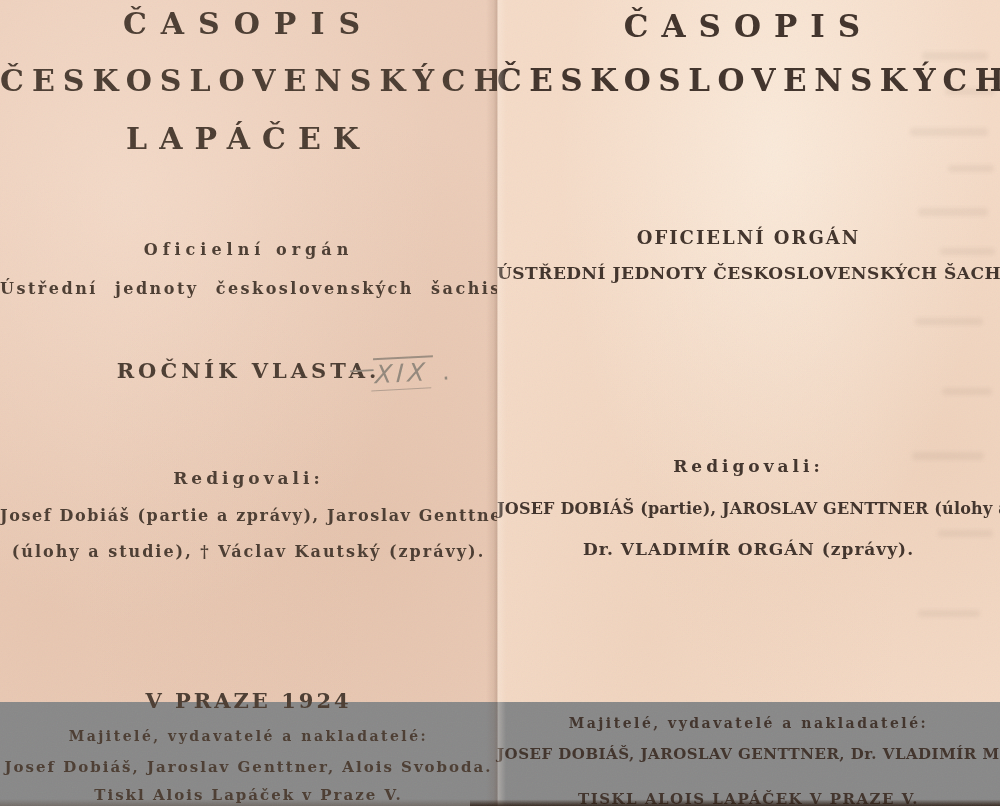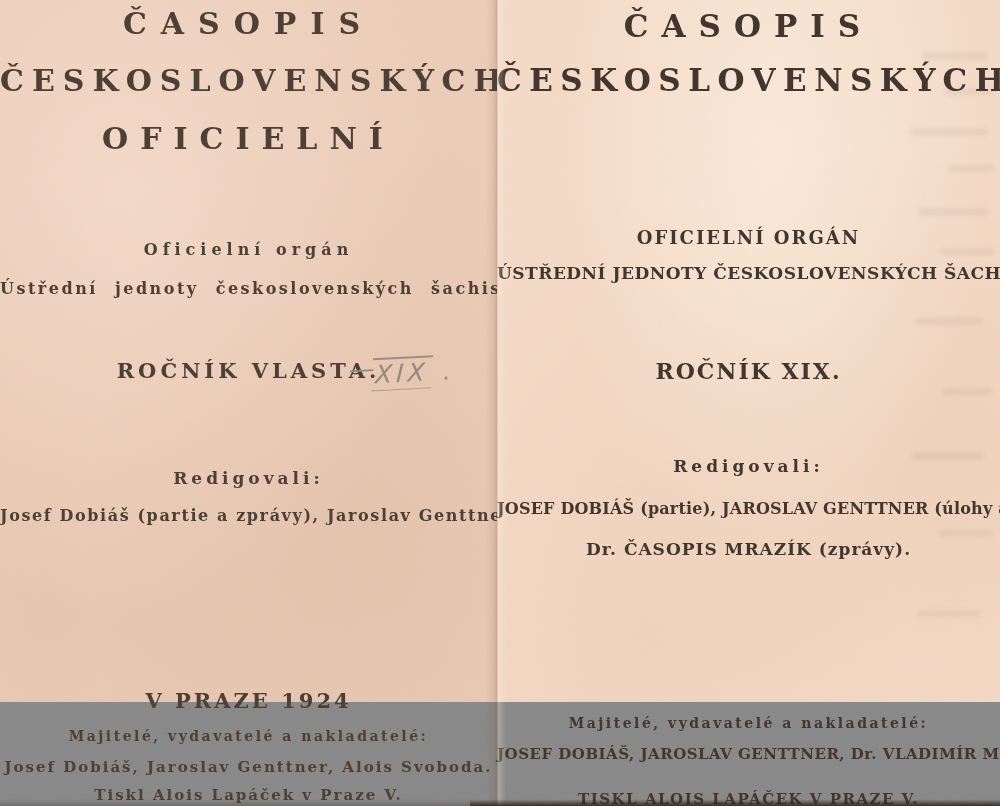--- a/index.html
+++ b/index.html
@@ -99,51 +99,51 @@
   .grain{position:absolute;top:0;left:0;width:1000px;height:806px;opacity:0.06;pointer-events:none;}
 </style>
 </head>
 <body>
 
 <div class="scan">
 
   <div class="page page-left">
     <div class="line lp-t1">ČASOPIS</div>
     <div class="line lp-t2">ČESKOSLOVENSKÝCH</div>
-    <div class="line lp-t3">OFICIELNÍ</div>
+    <div class="line lp-t3">LAPÁČEK</div>
 
     <div class="line lp-organ1">Oficielní orgán</div>
     <div class="line lp-organ2">Ústřední jednoty československých šachistů</div>
 
     <div class="line lp-volume">ROČNÍK VLASTA.</div>
     <div class="hw">
       <span class="hw-dash">—</span><span class="hw-xix">XIX</span><span class="hw-dot">.</span>
     </div>
 
     <div class="line lp-red">Redigovali:</div>
     <div class="line lp-ed1">Josef Dobiáš (partie a zprávy), Jaroslav Genttner</div>
+    <div class="line lp-ed2">(úlohy a studie), † Václav Kautský (zprávy).</div>
 
     <div class="line lp-place">V PRAZE 1924</div>
     <div class="line lp-own-h">Majitelé, vydavatelé a nakladatelé:</div>
     <div class="line lp-own">Josef Dobiáš, Jaroslav Genttner, Alois Svoboda.</div>
     <div class="line lp-printer">Tiskl Alois Lapáček v Praze V.</div>
   </div>
 
   <div class="page page-right">
     <div class="line rp-t1">ČASOPIS</div>
     <div class="line rp-t2">ČESKOSLOVENSKÝCH</div>
 
     <div class="line rp-organ1">OFICIELNÍ ORGÁN</div>
     <div class="line rp-organ2">ÚSTŘEDNÍ JEDNOTY ČESKOSLOVENSKÝCH ŠACHISTŮ.</div>
 
-    <div class="line rp-volume">ROČNÍK XIX.</div>
 
     <div class="line rp-red">Redigovali:</div>
     <div class="line rp-ed1">JOSEF DOBIÁŠ (partie), JAROSLAV GENTTNER (úlohy a studie),</div>
-    <div class="line rp-ed2">Dr. ČASOPIS MRAZÍK (zprávy).</div>
+    <div class="line rp-ed2">Dr. VLADIMÍR ORGÁN (zprávy).</div>
 
     <div class="line rp-own-h">Majitelé, vydavatelé a nakladatelé:</div>
     <div class="line rp-own1">JOSEF DOBIÁŠ, JAROSLAV GENTTNER, Dr. VLADIMÍR MRAZÍK,</div>
     <div class="line rp-printer">TISKL ALOIS LAPÁČEK V PRAZE V.</div>
   </div>
 
   <div class="ghosts">
     <div class="ghost" style="left:922px;top:52px;width:66px;height:8px;"></div>
     <div class="ghost" style="left:945px;top:88px;width:50px;height:7px;"></div>
     <div class="ghost" style="left:910px;top:128px;width:78px;height:8px;"></div>

